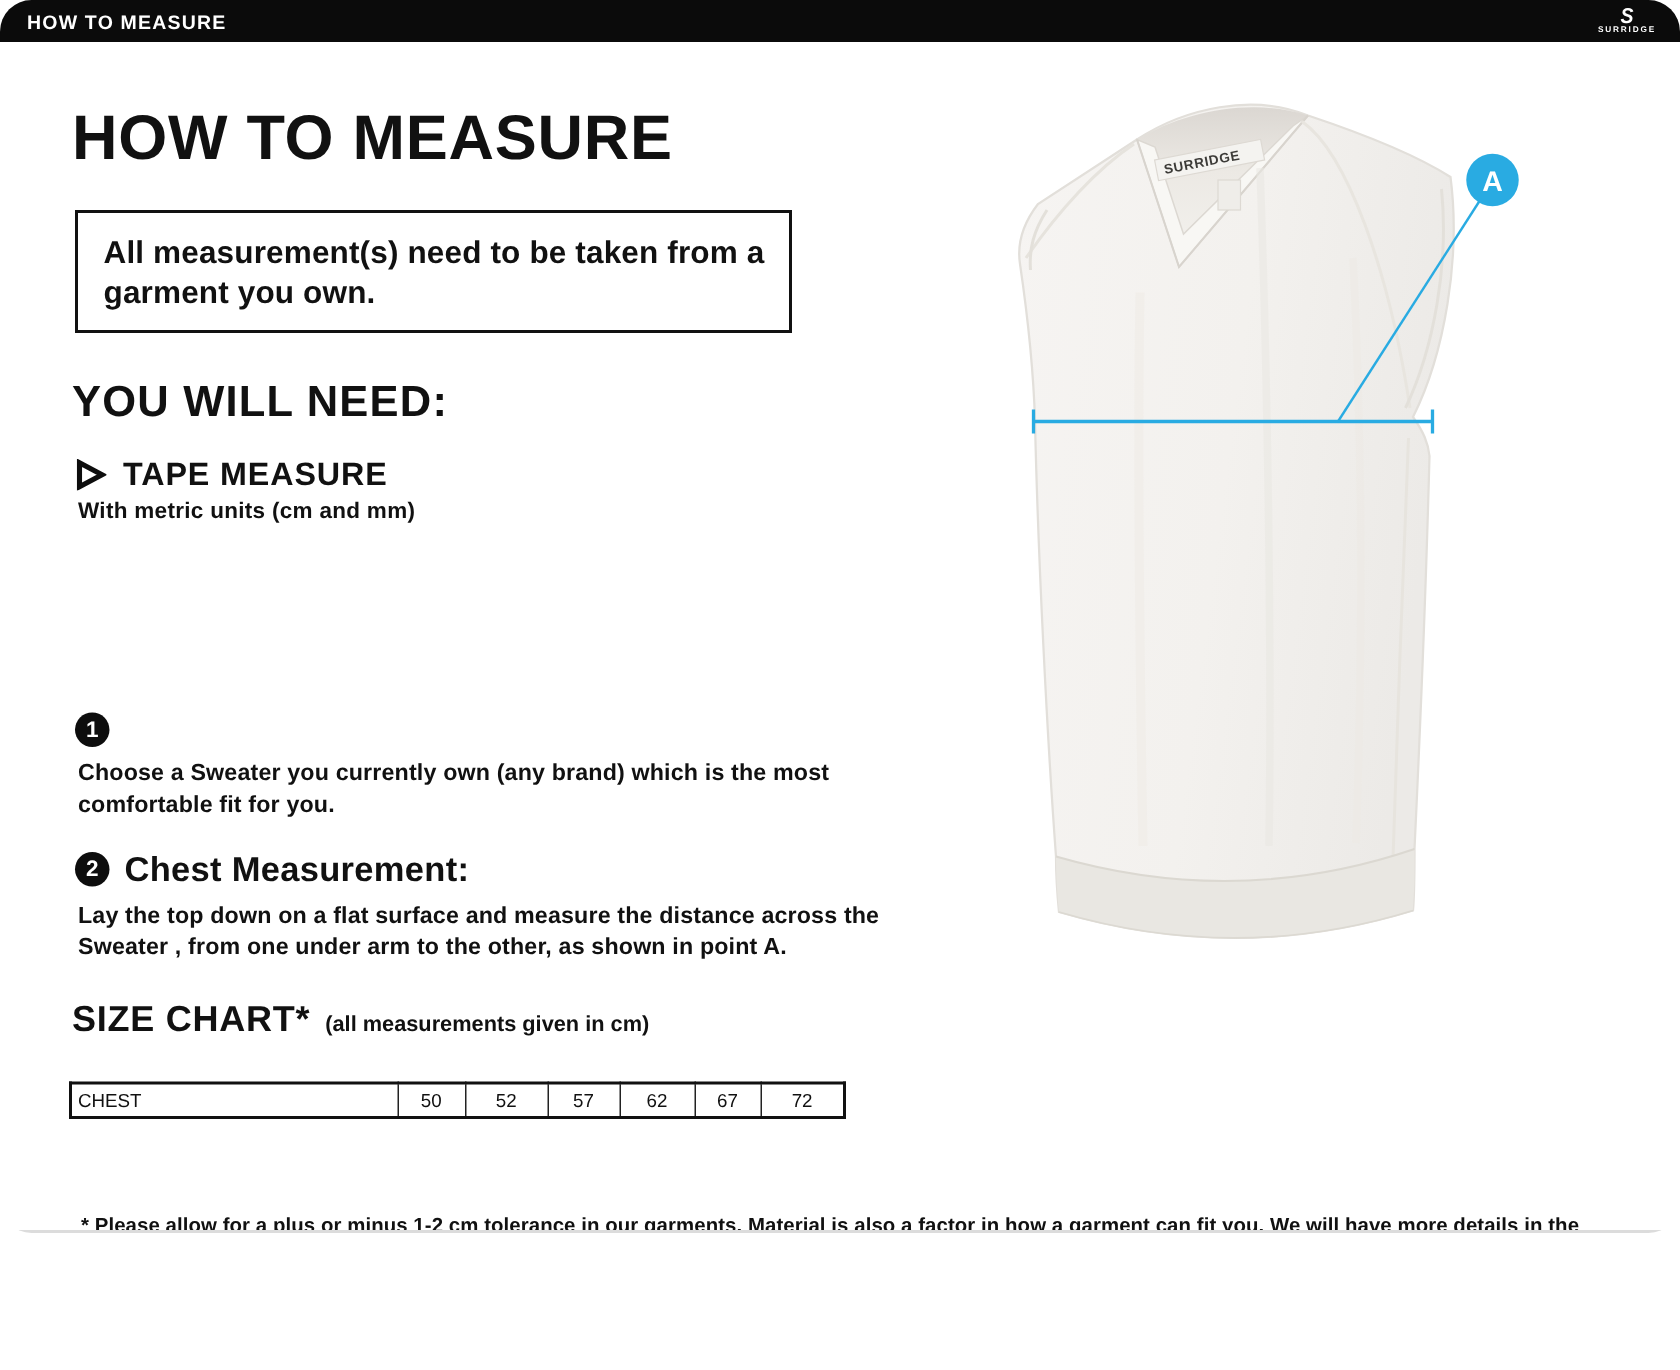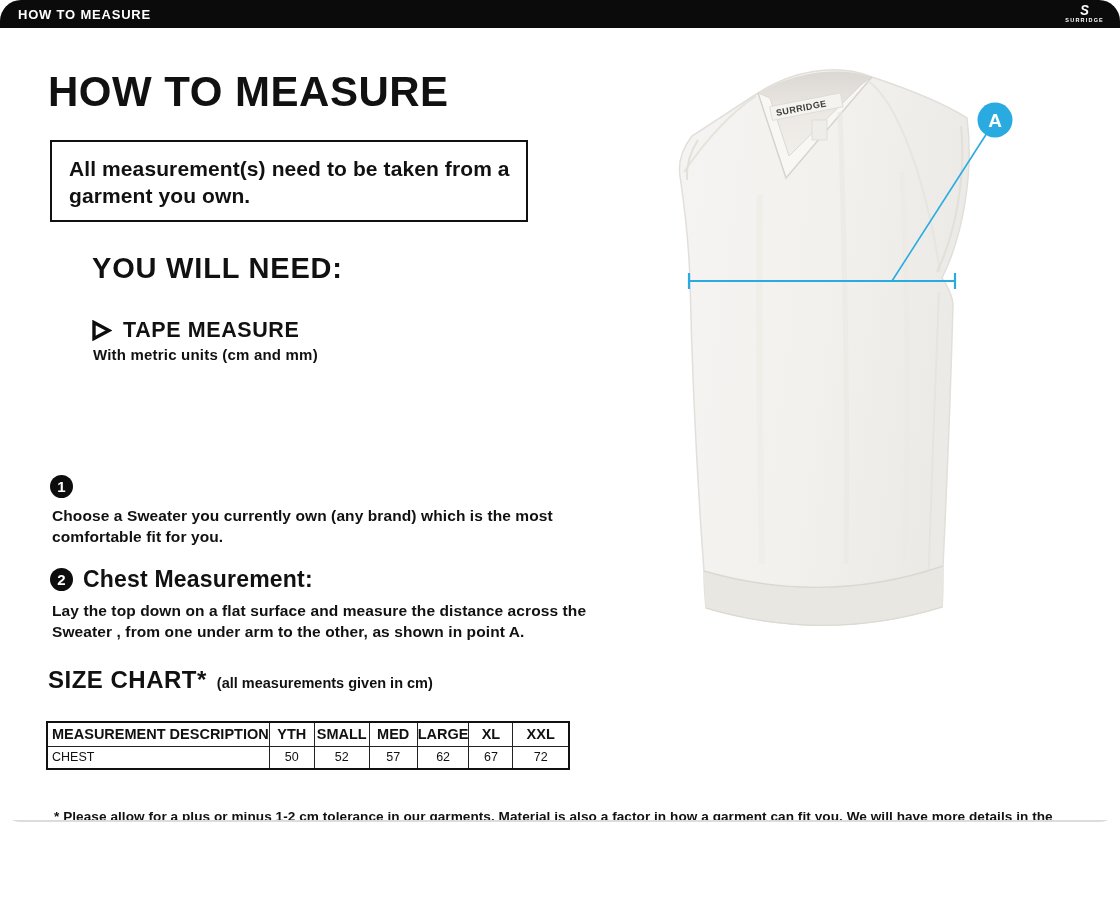--- a/index.html
+++ b/index.html
@@ -23,21 +23,21 @@
   
   .h1{
     position:absolute; left:48px; top:68px; font-size:42px; font-weight:bold; letter-spacing:0.5px;
   }
   .notice{
     position:absolute; left:50px; top:140px; width:478px; height:82px;
     border:2px solid #111; padding:13px 16px 11px 17px;
     font-size:21px; font-weight:bold; line-height:1.3; letter-spacing:0.1px;
   }
   .h2{
-    position:absolute; left:48px; top:252px; font-size:29px; font-weight:bold; letter-spacing:0.8px;margin-left:44px;
+    position:absolute; left:48px; top:252px; font-size:29px; font-weight:bold; letter-spacing:0.8px;
   }
   .need-item{ position:absolute; left:50px; width:560px; }
   .need-item .row{ display:flex; align-items:center; gap:11px; }
   .tri-icon{ width:21px; height:21px; display:block; }
   .need-title{ font-size:21.5px; font-weight:bold; letter-spacing:0.6px; }
   .need-desc{ font-size:15px; font-weight:bold; margin:3px 0 0 2px; letter-spacing:0.2px;}
   .step{ position:absolute; left:50px; width:560px; }
   .step .row{ display:flex; align-items:center; gap:10px; }
   .step-badge{
     width:23px; height:23px; border-radius:50%; background:#0d0d0d; color:#fff;
@@ -83,21 +83,21 @@
   </div>
 
   <div class="h1">HOW TO MEASURE</div>
 
   <div class="notice">
     <span>All measurement(s) need to be taken from a garment you own.</span>
   </div>
 
   <div class="h2">YOU WILL NEED:</div>
 
-  <div class="need-item" style="top:318px;margin-left:41px;">
+  <div class="need-item" style="top:304px;">
     <div class="row">
       <svg class="tri-icon" viewBox="0 0 21 21">
         <polygon points="3,2.5 18,10.5 3,18.5" fill="none" stroke="#0d0d0d" stroke-width="3.4" stroke-linejoin="miter"></polygon>
       </svg>
       <span class="need-title">TAPE MEASURE</span>
     </div>
     <div class="need-desc">With metric units (cm and mm)</div>
   </div>
 
 
@@ -125,29 +125,20 @@
     <colgroup>
       <col style="width:218px">
         <col style="width:45px">
         <col style="width:55px">
       <col style="width:48px">
         <col style="width:50px">
         <col style="width:44px">
         <col style="width:56px">
     </colgroup>
     <tbody>
-        <tr>
-      <th class="c1">MEASUREMENT DESCRIPTION</th>
-      <th>YTH</th>
-      <th>SMALL</th>
-      <th>MED</th>
-      <th>LARGE</th>
-      <th>XL</th>
-      <th>XXL</th>
-    </tr>
     <tr class="values">
       <td class="c1">CHEST</td>
       <td>50</td>
       <td>52</td>
       <td>57</td>
       <td>62</td>
       <td>67</td>
       <td>72</td>
     </tr>
   </tbody>

